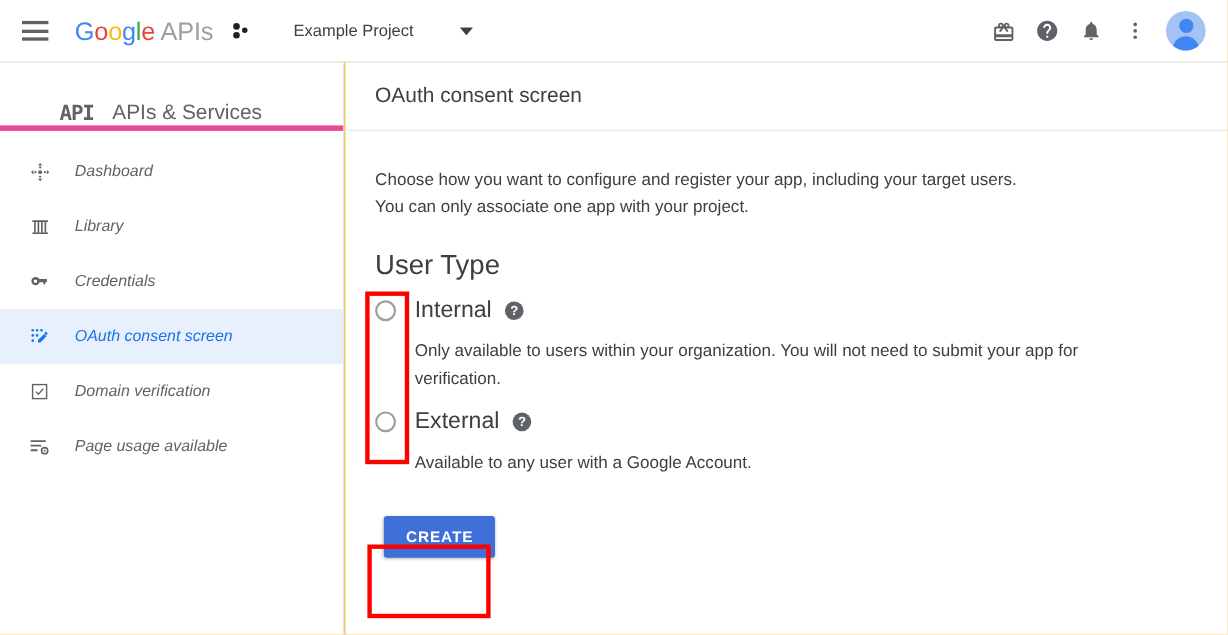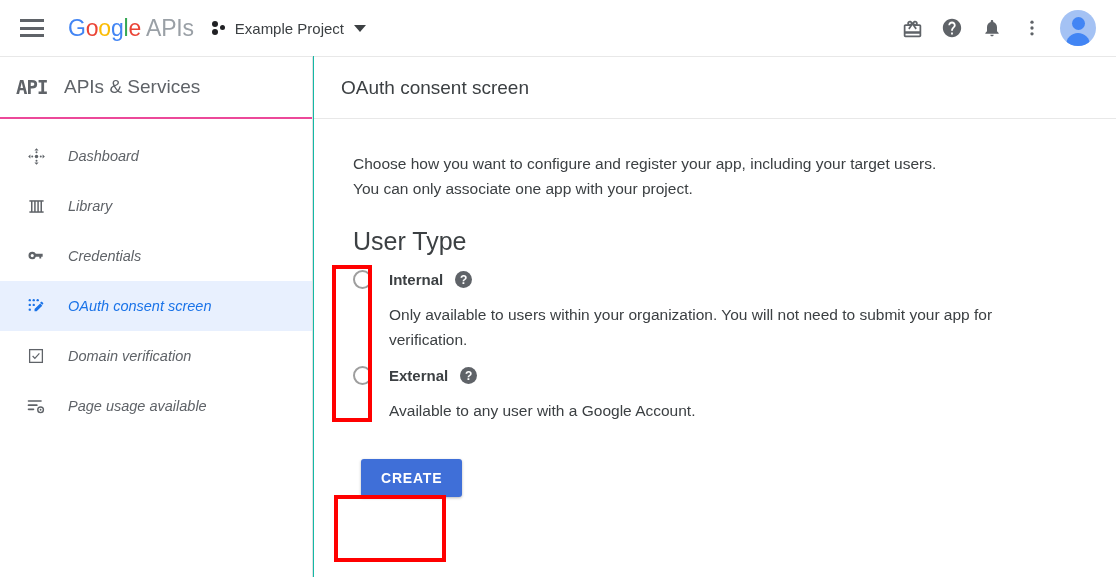--- a/index.html
+++ b/index.html
@@ -7,21 +7,21 @@
     width: 1116px;
     height: 577px;
     background: #ffffff;
     font-family: "Liberation Sans", sans-serif;
     overflow: hidden;
   }
   #app {
     position: relative;
     width: 1116px;
     height: 577px;
-    background: #14b8a6;
+    background: #eab308;
   }
 
   
   .topbar {
     position: absolute;
     top: 0; left: 0;
     width: 1116px; height: 56px;
     background: #ffffff;
     display: flex;
     align-items: center;
@@ -48,20 +48,21 @@
   .brand .o2 { color: #FBBC05; }
   .brand .g2 { color: #4285F4; }
   .brand .l1 { color: #34A853; }
   .brand .e1 { color: #EA4335; }
   .brand .apis { color: #9AA0A6; margin-left: 5px; }
 
   .project-chip {
     display: flex; align-items: center;
     margin-left: 18px;
     cursor: pointer;
+    gap: 32px;
   }
   .project-dots {
     position: relative;
     width: 16px; height: 16px;
     margin-right: 7px;
     flex: 0 0 auto;
   }
   .project-dots i {
     position: absolute;
     background: #202124;
@@ -123,22 +124,23 @@
   .sidebar {
     position: absolute;
     top: 56px; left: 0;
     width: 313px; height: 521px;
     background: #ffffff;
     border-right: 1px solid #e0e0e0;
     border-top: 1px solid #e8e8e8;
   }
   .sidebar-header {
     height: 62px;
-    display: flex; align-items: center;
-    border-bottom: 2px solid #ec4899;
+    display: flex; align-items: flex-end;
+    border-bottom: 5px solid #ec4899;
+    padding-left: 38px;
   }
   .api-logo {
     margin-left: 16px;
     width: 40px;
     font-family: "DejaVu Sans Mono", monospace;
     font-weight: bold;
     font-size: 19px;
     color: #5f6368;
     letter-spacing: -1px;
   }
@@ -187,21 +189,20 @@
     border-bottom: 1px solid #e8e8e8;
   }
   .content-title {
     margin-left: 27px;
     font-size: 19px;
     color: #3c4043;
   }
   .content-body {
     padding: 32px 16px 0 27px;
     position: relative;
-    margin-left: 12px;
   }
   .intro {
     font-size: 15.5px;
     color: #3c4043;
     line-height: 25px;
     max-width: 600px;
   }
   .section-title {
     margin-top: 26px;
     font-size: 25px;
@@ -215,22 +216,22 @@
   }
   .radio {
     width: 19px; height: 19px;
     border: 2px solid #9e9e9e;
     border-radius: 50%;
     flex: 0 0 auto;
     background: #fff;
   }
   .radio-label {
     margin-left: 17px;
-    font-size: 15px;
-    font-weight: bold;
+    font-size: 21px;
+    font-weight: normal;
     color: #3c4043;
   }
   .help-dot {
     margin-left: 12px;
     width: 17px; height: 17px;
     border-radius: 50%;
     background: #5f6368;
     color: #fff;
     font-size: 12px;
     font-weight: bold;

